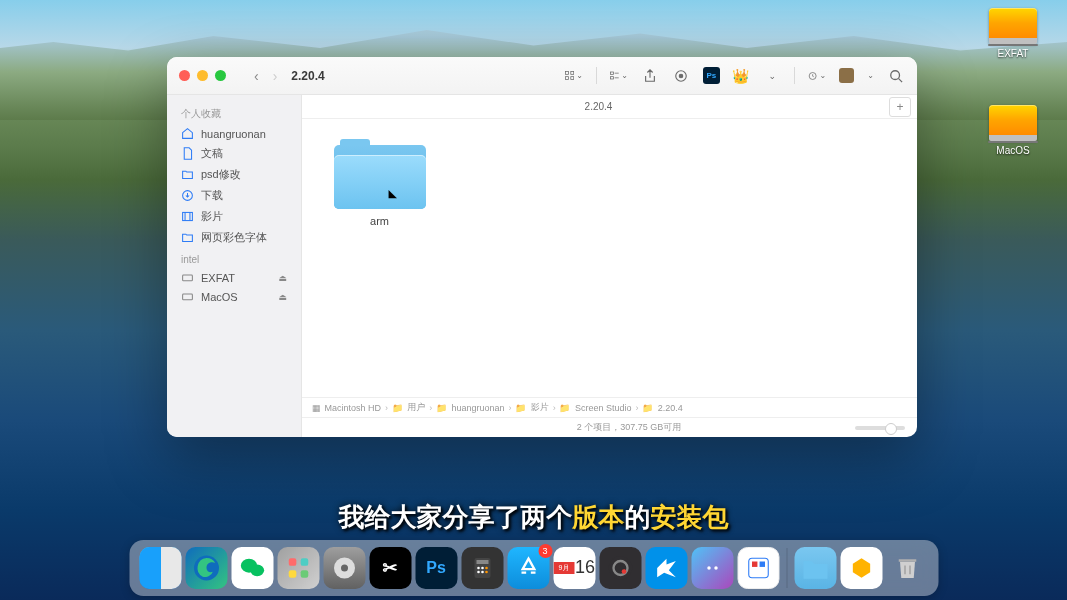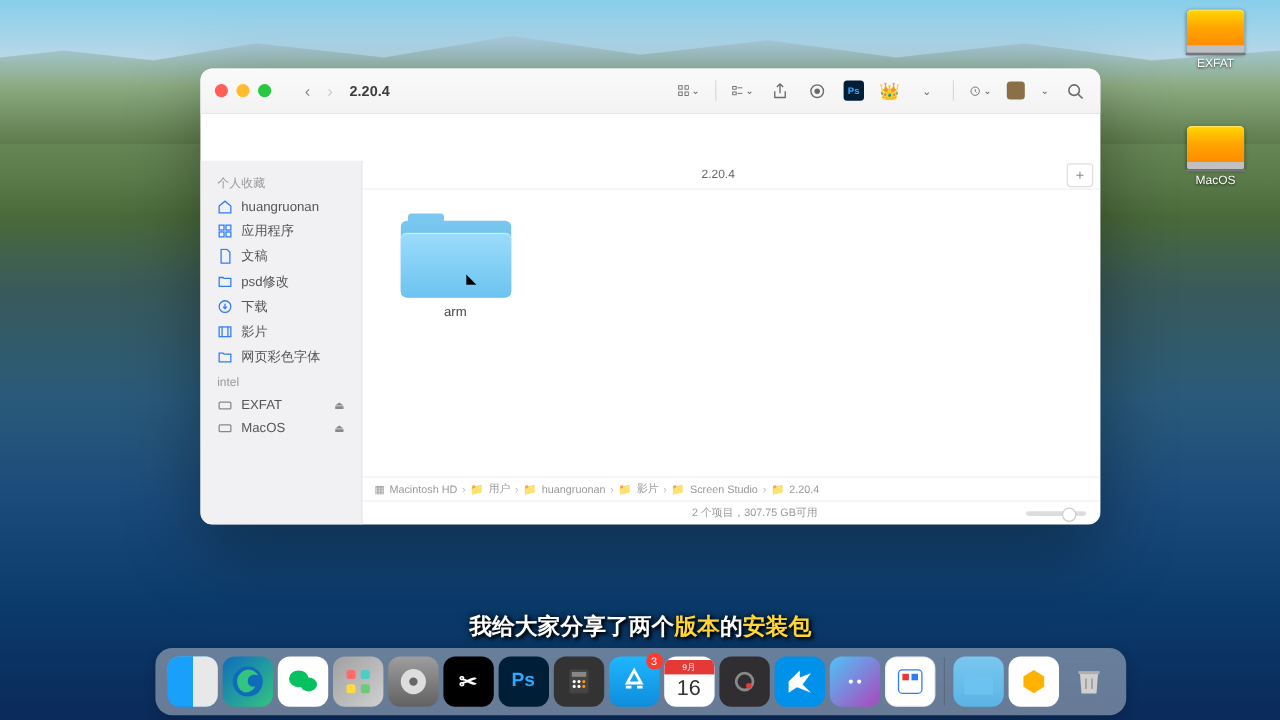--- a/index.html
+++ b/index.html
@@ -16,21 +16,21 @@
 .dot { width: 11px; height: 11px; border-radius: 50%; }
 .red { background: #FF5F57; } .yellow { background: #FEBC2E; } .green { background: #28C840; }
 .nav-arrows { display: flex; gap: 14px; margin-left: 28px; color: #888; font-size: 14px; }
 .nav-arrows span { cursor:pointer; }
 .title-text { margin-left: 14px; font-size: 12px; font-weight: 600; color: #3a3a3a; }
 .toolbar-right { margin-left: auto; display: flex; align-items: center; gap: 13px; color: #6a6a6a; font-size: 13px; }
 .toolbar-icon { display:flex; align-items:center; justify-content:center; width:18px; height:18px; }
 .toolbar-sep { width:1px; height:17px; background:#d9d9d9; }
 .ps-badge { width:17px; height:17px; background:#001e36; color:#31a8ff; font-size:8px; font-weight:700; display:flex; align-items:center; justify-content:center; border-radius:3px; }
 .crown { font-size:14px; color:#d4a017; }
-.body-split { flex: 1; display: flex; min-height: 0; margin-top: 39px; }
+.body-split { flex: 1; display: flex; min-height: 0; }
 .sidebar { width: 135px; background: rgba(240,240,242,.9); border-right: 1px solid #e5e5e5; padding: 6px 0; font-size: 11px; color: #555; overflow:hidden;}
 .sb-head { padding: 6px 14px 3px; font-size: 10px; color: #999; }
 .sb-item { display: flex; align-items: center; gap: 7px; padding: 3px 14px; cursor: pointer; }
 .sb-item svg, .sb-item .ic { width:13px; height:13px; flex-shrink:0; }
 .sb-item .eject { margin-left:auto; color:#888; font-size:9px;}
 .content { flex: 1; display: flex; flex-direction: column; }
 .tab-strip { height: 24px; border-bottom: 1px solid #eee; display: flex; align-items: center; padding: 0 6px; }
 .tab-label { flex: 1; text-align: center; font-size: 10px; color: #666; }
 .tab-add { width: 22px; height: 20px; border:1px solid #ddd; border-radius:3px; display:flex; align-items:center; justify-content:center; color:#888; font-size:12px;}
 .icons-area { flex: 1; padding: 20px 30px; display: flex; gap: 34px; align-content: flex-start; flex-wrap: wrap; }
@@ -39,21 +39,21 @@
 .folder-big .back { position:absolute; inset:0; top:6px; background: linear-gradient(180deg,#7AC7F0,#5AB4E5); border-radius:5px;}
 .folder-big .tab { position:absolute; top:0; left:6px; width:30px; height:12px; background:#7AC7F0; border-radius:3px 3px 0 0;}
 .folder-big .front { position:absolute; left:0; right:0; bottom:0; height:54px; background: linear-gradient(180deg,#9BDCFC,#6CC3F0); border-radius:5px; box-shadow: inset 0 1px 0 rgba(255,255,255,.5);}
 .file-name { font-size: 11px; color: #444; }
 .cursor { position:absolute; font-size:11px; color:#000; }
 .path-bar { height: 20px; border-top: 1px solid #eee; display: flex; align-items: center; padding: 0 10px; font-size: 9px; color: #999; gap: 4px; }
 .path-bar .sep { color:#bbb; }
 .status-bar { height: 20px; border-top: 1px solid #eee; display: flex; align-items: center; justify-content: center; font-size: 9px; color: #999; position:relative;padding-left:39px;}
 .status-bar .slider { position:absolute; right:12px; width:50px; height:4px; background:#ddd; border-radius:2px;}
 .status-bar .slider::after { content:""; position:absolute; right:8px; top:-3px; width:10px; height:10px; background:#fff; border:1px solid #ccc; border-radius:50%;}
-.subtitle { position: absolute; bottom: 65px; left: 50%; transform: translateX(-50%); font-size: 19px; font-weight: 700; color: #fff; text-shadow: 0 0 6px rgba(0,0,0,.9), 2px 2px 3px #000; white-space:nowrap;}
+.subtitle { position: absolute; bottom: 65px; left: 50%; transform: translateX(-50%); font-size: 26px; font-weight: 700; color: #fff; text-shadow: 0 0 6px rgba(0,0,0,.9), 2px 2px 3px #000; white-space:nowrap;}
 .subtitle .hl { color: #FFD633; }
 .dock { position: absolute; bottom: 4px; left: 50%; transform: translateX(-50%); height: 56px; background: rgba(220,220,225,.45); backdrop-filter: blur(10px); border-radius: 14px; display: flex; align-items: center; padding: 0 10px; gap: 4px; box-shadow: 0 2px 10px rgba(0,0,0,.2);}
 .dock-item { width: 42px; height: 42px; border-radius: 10px; display: flex; align-items: center; justify-content: center; font-size: 22px; position:relative; }
 .dock-sep { width:1px; height:40px; background:rgba(0,0,0,.15); margin:0 3px;}
 .di-finder{background:linear-gradient(180deg,#4FC3F7,#1976D2);} 
 .di-edge{background:linear-gradient(135deg,#0F6CBD,#33C481);} 
 .di-wechat{background:#fff;} 
 .di-launchpad{background:linear-gradient(135deg,#a0a0a0,#d0d0d0);} 
 .di-settings{background:linear-gradient(180deg,#9E9E9E,#616161);} 
 .di-cap{background:#000;} 
@@ -61,21 +61,21 @@
 .di-calc{background:#333;} 
 .di-appstore{background:linear-gradient(180deg,#1FB6FF,#0D8DDB);} 
 .di-cal{background:#fff;} 
 .di-obs{background:#302E31;} 
 .di-bird{background:#0091EA;} 
 .di-chat{background:linear-gradient(135deg,#4FC3F7,#AB47BC);} 
 .di-todo{background:#fff;border:1px solid #eee;} 
 .di-folder{background:linear-gradient(180deg,#7AC7F0,#5AB4E5);} 
 .di-hex{background:#fff;} 
 .di-trash{background:transparent;} 
-.calendar-icon { display:flex; flex-direction:column; align-items:center; justify-content:center; width:100%; height:100%; border-radius:10px; overflow:hidden;}
+.calendar-icon { display:flex; flex-direction:row; align-items:center; justify-content:center; width:100%; height:100%; border-radius:10px; overflow:hidden;}
 .calendar-icon .top{background:#E53935; color:#fff; font-size:7px; width:100%; text-align:center; padding:1px 0;}
 .calendar-icon .num{color:#333; font-size:18px; font-weight:500; line-height:1.3;}
 .badge { position:absolute; top:-3px; right:-3px; background:#FF3B30; color:#fff; font-size:9px; min-width:14px; height:14px; border-radius:7px; display:flex; align-items:center; justify-content:center; padding:0 3px;}
 .finder-face { width:100%; height:100%; border-radius:10px; background:linear-gradient(90deg,#18A0FB 50%,#E8E8E8 50%); position:relative; overflow:hidden;}
 .sb-blue{color:#2e7cf6;} .sb-gray{color:#888;}
 </style>
 </head>
 <body>
 <div class="wallpaper"></div>
 <div class="mountain-band"></div>
@@ -158,29 +158,20 @@
     <div class="sidebar">
       <div class="sb-head">个人收藏</div>
       <div class="sb-item">
           <svg class="sb-blue" viewBox="0 0 16 16" fill="none" stroke="currentColor" stroke-width="1.3">
             <path d="M2 7l6-5 6 5v7H2z"></path>
           </svg>
           <span>huangruonan</span>
         </div>
       <div class="sb-item">
           <svg class="sb-blue" viewBox="0 0 16 16" fill="none" stroke="currentColor" stroke-width="1.3">
-            <rect x="2" y="2" width="5" height="5"></rect>
-            <rect x="9" y="2" width="5" height="5"></rect>
-            <rect x="2" y="9" width="5" height="5"></rect>
-            <rect x="9" y="9" width="5" height="5"></rect>
-          </svg>
-          <span>应用程序</span>
-        </div>
-      <div class="sb-item">
-          <svg class="sb-blue" viewBox="0 0 16 16" fill="none" stroke="currentColor" stroke-width="1.3">
             <path d="M4 1h6l3 3v11H4z"></path>
           </svg>
           <span>文稿</span>
         </div>
       <div class="sb-item">
           <svg class="sb-blue" viewBox="0 0 16 16" fill="none" stroke="currentColor" stroke-width="1.3">
             <path d="M2 4h4l1 1h7v8H2z"></path>
           </svg>
           <span>psd修改</span>
         </div>

